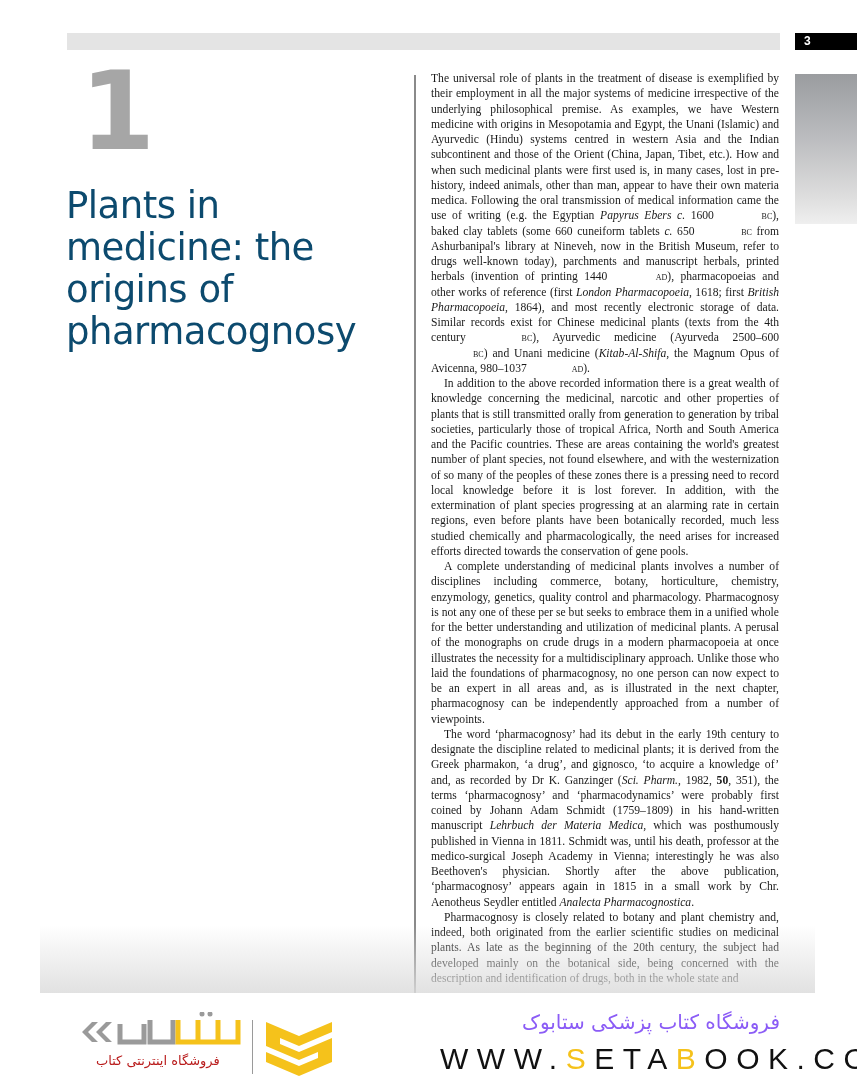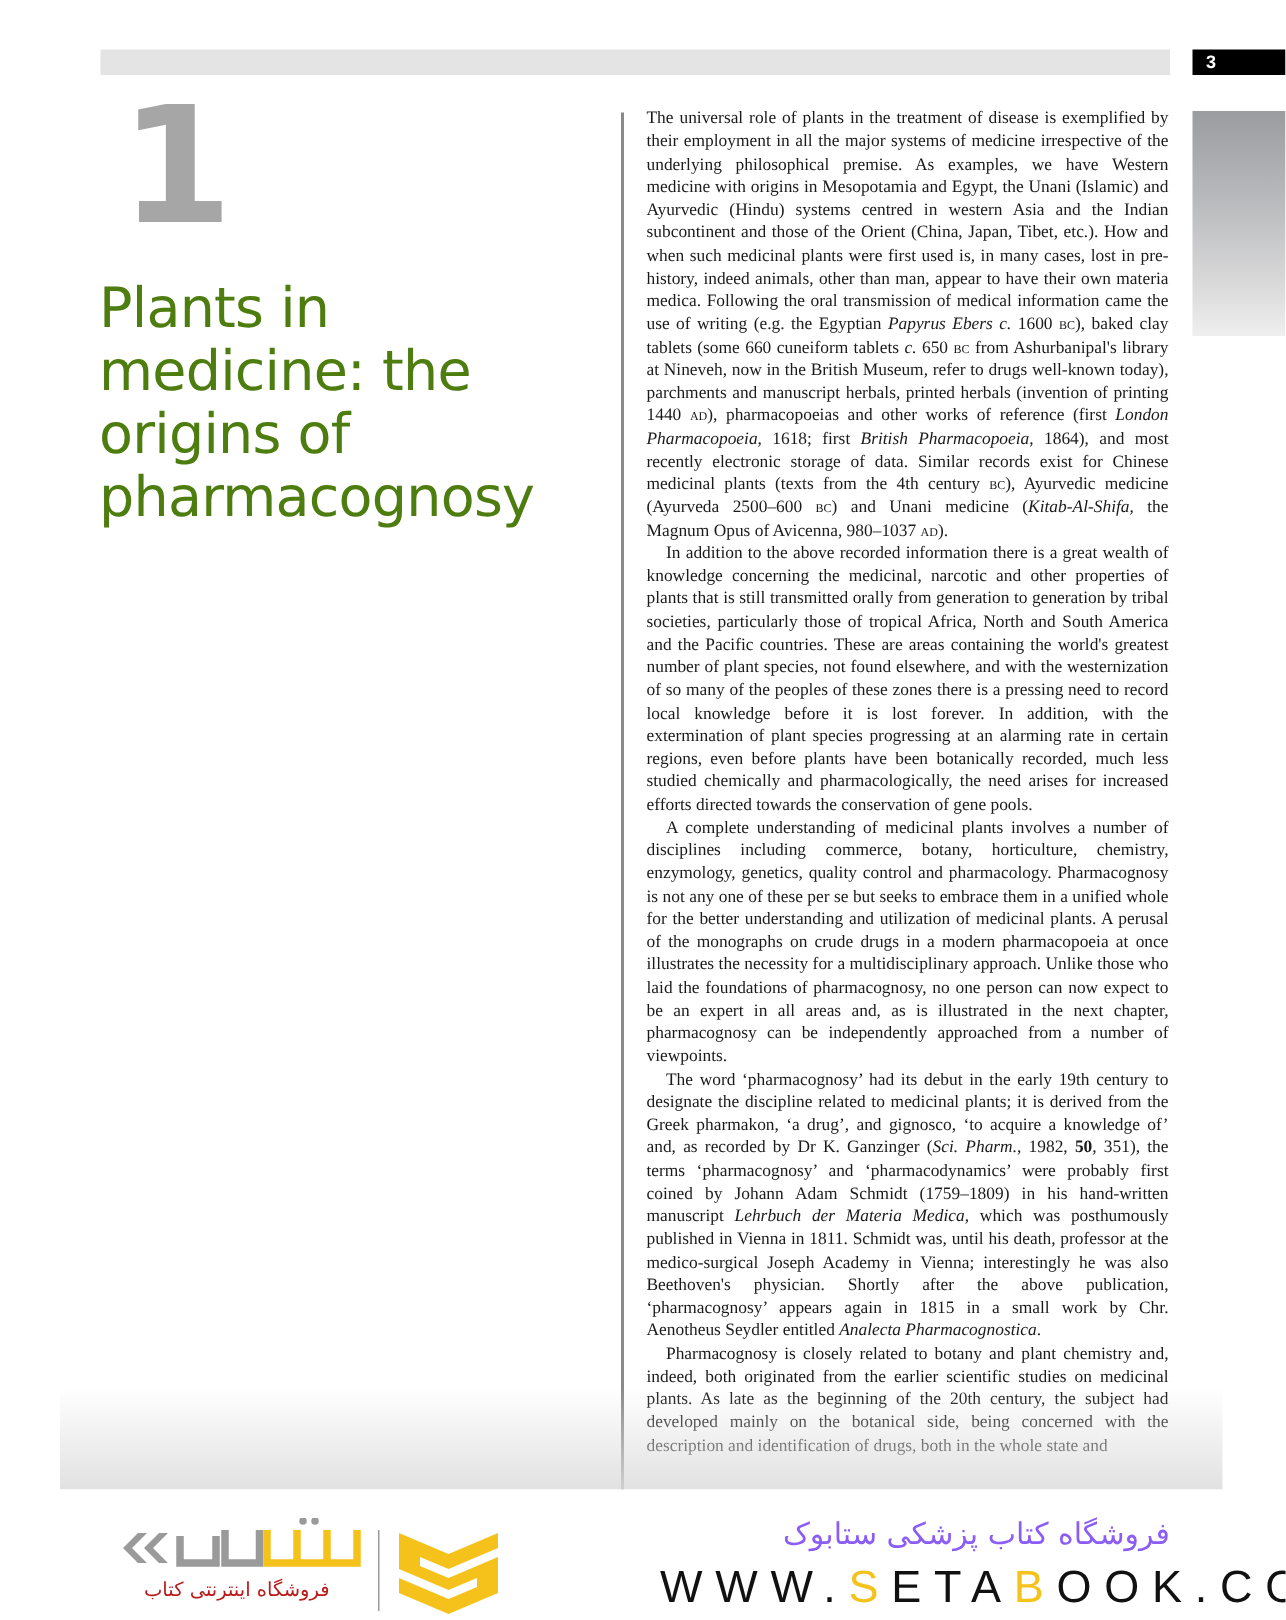--- a/index.html
+++ b/index.html
@@ -1,27 +1,27 @@
 <!DOCTYPE html>
 <html><head>
 <meta charset="utf-8">
 <style>
   html, body { margin:0; padding:0; }
   body { width:857px; height:1080px; background:#ffffff; position:relative; overflow:hidden; font-family:"Liberation Serif", serif; }
   .top-bar { position:absolute; left:67px; top:33px; width:713px; height:17px; background:#e4e4e4; }
   .page-num { position:absolute; left:795px; top:33px; width:62px; height:17px; background:#000; color:#fff; font-family:"Liberation Sans", sans-serif; font-weight:bold; font-size:12px; line-height:17px; padding-left:9px; box-sizing:border-box; }
   .side-tab { position:absolute; left:795px; top:74px; width:62px; height:150px; background:linear-gradient(to bottom,#9a9c9f 0%,#b9babd 40%,#dcdcdc 80%,#efefef 100%); }
   .chapter-num { position:absolute; left:80px; top:62px; font-family:"DejaVu Sans", sans-serif; font-weight:bold; font-size:108px; line-height:100px; color:#a6a6a6; letter-spacing:-4px; }
-  .chapter-title { position:absolute; left:66px; top:185px; width:340px; font-family:"DejaVu Sans", sans-serif; font-weight:normal; font-size:37px; line-height:42px; color:#4d7c0f; letter-spacing:-0.5px; }
+  .chapter-title { position:absolute; left:66px; top:185px; width:340px; font-family:"DejaVu Sans", sans-serif; font-weight:normal; font-size:37px; line-height:42px; color:#0c4a6e; letter-spacing:-0.5px; }
   .divider { position:absolute; left:414px; top:75px; width:2px; height:918px; background:#8a8a8a; }
   .body-col { position:absolute; left:431px; top:71px; width:348px; font-size:11.6px; line-height:15.25px; color:#1a1a1a; text-align:justify; }
   .body-col p { margin:0; text-indent:13px; }
   .body-col p.first { text-indent:0; }
   .body-col i { }
-  .sc { font-variant:small-caps; text-transform:lowercase; }
+  .sc { font-variant:small-caps; text-transform:lowercase;margin-left:42px; }
   .fade { position:absolute; left:40px; top:925px; width:775px; height:68px; background:linear-gradient(to bottom, rgba(255,255,255,0) 0%, rgba(220,220,220,0.85) 100%); pointer-events:none; }
   .page-bottom { position:absolute; left:0; top:993px; width:857px; height:87px; background:#fff; }
   .logo-word { position:absolute; left:78px; top:1012px; width:165px; height:40px; }
   .logo-sub { position:absolute; left:96px; top:1053px; font-family:"DejaVu Sans", sans-serif; font-size:13px; color:#b91c1c; direction:rtl; }
   .logo-sep { position:absolute; left:252px; top:1020px; width:1px; height:54px; background:#9a9a9a; }
   .logo-icon { position:absolute; left:262px; top:1018px; width:74px; height:58px; }
   .shop-fa { position:absolute; left:522px; top:1010px; font-family:"DejaVu Sans", sans-serif; font-size:20px; color:#8b5cf6; direction:rtl; }
   .shop-url { position:absolute; left:440px; top:1042px; font-family:Liberation Sans, sans-serif; font-size:30px; letter-spacing:8.5px; color:#111; }
   .shop-url .hl { color:#f5c21b; }
 </style>

